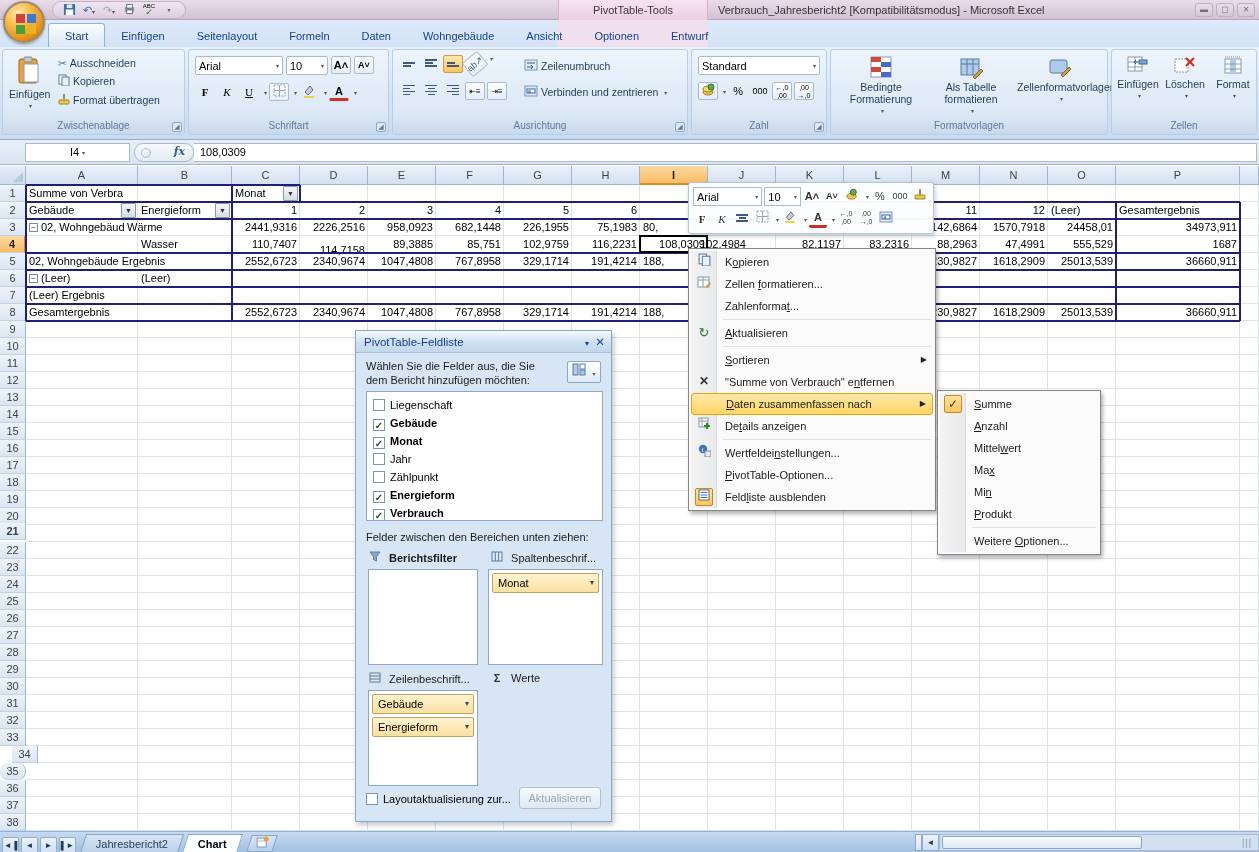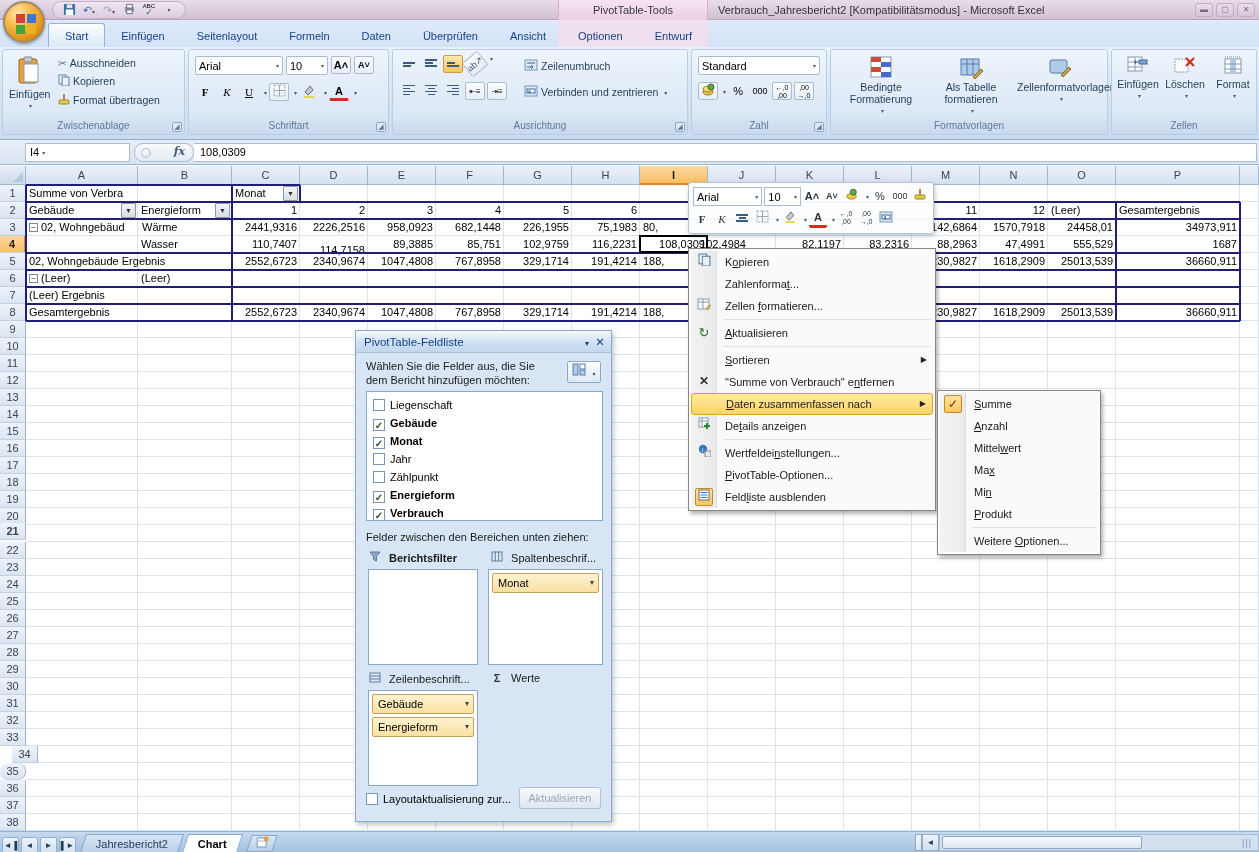--- a/index.html
+++ b/index.html
@@ -61,21 +61,21 @@
   .hline { height:3px; }
 
   
   .bars { display:inline-block; width:12px; }
   .bars i { display:block; height:1.5px; background:#3e5a7e; margin:1.5px 0; }
 
   
   #formulabar { position:absolute; left:0; top:140px; width:1259px; height:25px;
     background:linear-gradient(#e8eef7,#d9e4f1); border-bottom:1px solid #9eb6ce; display:flex; align-items:center; }
   #namebox { width:105px; height:19px; background:#fff; border:1px solid #aabbd0; margin-left:25px; display:flex;
-    align-items:center; justify-content:flex-start; padding:0 4px; }
+    align-items:center; justify-content:center; padding:0 4px; }
   #fx-divider { width:60px; height:19px; background:linear-gradient(#f8fafc,#e2eaf3); border:1px solid #aabbd0; border-radius:9px;
     margin-left:4px; position:relative; }
   #fx-divider .dot { position:absolute; left:6px; top:4px; width:10px; height:10px; border-radius:50%;
     background:radial-gradient(circle at 35% 30%, #fff, #cfd9e6); border:1px solid #b0c0d2; }
   #fx { font-family:"DejaVu Serif", serif; font-style:italic; font-weight:bold; color:#3e5a7e; position:absolute; right:8px; top:1px; }
   #fb-value { flex:1; height:19px; background:#fff; border:1px solid #aabbd0; border-left:none; margin-right:2px;
     line-height:17px; padding-left:6px; }
 
   
   #grid { position:absolute; left:0; top:166px; width:1259px; height:665px; background:#fff; overflow:hidden; }
@@ -208,21 +208,21 @@
           <rect x="4" y="1" width="6" height="4" fill="#fff" stroke="#667"></rect>
           <rect x="4" y="7" width="6" height="4" fill="#fff" stroke="#667"></rect>
         </svg>
     </span>
     <span class="qbtn" style="font-size:6px;line-height:6px;">ABC<br><span style="color:#1f7a2e;font-size:9px;">✓</span></span>
     <span class="qbtn qdrop">▾</span>
   </div>
 
   <div id="tabstrip">
     <div id="ctx-tab-tint"></div>
-    <div id="tabstrip-inner"><span class="rtab active">Start</span><span class="rtab">Einfügen</span><span class="rtab">Seitenlayout</span><span class="rtab">Formeln</span><span class="rtab">Daten</span><span class="rtab">Überprüfen</span><span class="rtab">Ansicht</span><span class="rtab">Optionen</span><span class="rtab">Entwurf</span></div>
+    <div id="tabstrip-inner"><span class="rtab active">Start</span><span class="rtab">Einfügen</span><span class="rtab">Seitenlayout</span><span class="rtab">Formeln</span><span class="rtab">Daten</span><span class="rtab">Wohngebäude</span><span class="rtab">Ansicht</span><span class="rtab">Optionen</span><span class="rtab">Entwurf</span></div>
   </div>
 
   <div id="ribbon">
 
     <div class="rgroup" style="left:2px;width:183px;">
       <div class="bigbtn" style="left:6px;top:6px;width:40px;">
         <svg width="26" height="30" viewBox="0 0 26 30">
             <rect x="3" y="3" width="18" height="24" rx="2" fill="#e8a33d" stroke="#9a6a20"></rect>
             <rect x="8" y="1" width="8" height="5" rx="1" fill="#c8c8c8" stroke="#888"></rect>
             <rect x="8" y="8" width="14" height="18" fill="#fff" stroke="#8899aa"></rect>
@@ -512,21 +512,21 @@
       <div class="cell num" style="left: 300px; width: 68px; top: 36px;">2</div>
       <div class="cell num" style="left: 368px; width: 68px; top: 36px;">3</div>
       <div class="cell num" style="left: 436px; width: 68px; top: 36px;">4</div>
       <div class="cell num" style="left: 504px; width: 68px; top: 36px;">5</div>
       <div class="cell num" style="left: 572px; width: 68px; top: 36px;">6</div>
       <div class="cell num" style="left: 912px; width: 68px; top: 36px;">11</div>
       <div class="cell num" style="left: 980px; width: 68px; top: 36px;">12</div>
       <div class="cell" style="left: 1048px; width: 68px; top: 36px;">(Leer)</div>
       <div class="cell" style="left: 1116px; width: 124px; top: 36px;">Gesamtergebnis</div>
       <div class="cell" style="left: 26px; width: 112px; top: 53px;"><span class="collapse">−</span>02, Wohngebäud</div>
-      <div class="cell" style="left: 139px; width: 94px; top: 53px;">Wärme</div>
+      <div class="cell" style="left: 124px; width: 94px; top: 53px;">Wärme</div>
       <div class="cell num" style="left: 232px; width: 68px; top: 53px;">2441,9316</div>
       <div class="cell num" style="left: 300px; width: 68px; top: 53px;">2226,2516</div>
       <div class="cell num" style="left: 368px; width: 68px; top: 53px;">958,0923</div>
       <div class="cell num" style="left: 436px; width: 68px; top: 53px;">682,1448</div>
       <div class="cell num" style="left: 504px; width: 68px; top: 53px;">226,1955</div>
       <div class="cell num" style="left: 572px; width: 68px; top: 53px;">75,1983</div>
       <div class="cell" style="left: 640px; width: 68px; top: 53px;">80,</div>
       <div class="cell num" style="left: 912px; width: 68px; top: 53px;">1142,6864</div>
       <div class="cell num" style="left: 980px; width: 68px; top: 53px;">1570,7918</div>
       <div class="cell num" style="left: 1048px; width: 68px; top: 53px;">24458,01</div>
@@ -641,27 +641,27 @@
           </svg></span>
     </div>
   </div>
 
   <div id="ctxmenu" class="menu">
       <div class="gutter"></div>
       <div class="mitem"><span class="micon"><svg width="13" height="13" viewBox="0 0 12 12">
             <rect x="1" y="1" width="7" height="9" fill="#fff" stroke="#5b7da3"></rect>
             <rect x="4" y="3" width="7" height="9" fill="#e8f0f8" stroke="#5b7da3"></rect>
           </svg></span>K<u>o</u>pieren</div>
-      <div class="mitem">Zahlenforma<u>t</u>...</div>
       <div class="mitem"><span class="micon"><svg width="14" height="13" viewBox="0 0 14 13">
             <rect x="1" y="2" width="11" height="10" fill="#fff" stroke="#8899aa"></rect>
             <line x1="1" y1="5" x2="12" y2="5" stroke="#8899aa"></line>
             <line x1="6" y1="2" x2="6" y2="12" stroke="#8899aa"></line>
             <path d="M8 12 L13 7 L14 9 L10 13 Z" fill="#c8a050"></path>
           </svg></span>Zellen <u>f</u>ormatieren...</div>
+      <div class="mitem">Zahlenforma<u>t</u>...</div>
       <div class="msep"></div>
       <div class="mitem"><span class="micon"><span style="color:#2a7a2a;font-size:13px;">↻</span></span><u>A</u>ktualisieren</div>
       <div class="msep"></div>
       <div class="mitem"><u>S</u>ortieren<span class="arrow">▶</span></div>
       <div class="mitem"><span class="micon"><span style="color:#333;font-weight:bold;">✕</span></span>"Summe von Verbrauch" e<u>n</u>tfernen</div>
       <div class="mitem hl"><u>D</u>aten zusammenfassen nach<span class="arrow">▶</span></div>
       <div class="mitem"><span class="micon"><svg width="13" height="13" viewBox="0 0 13 13">
             <rect x="1" y="1" width="9" height="9" fill="#fff" stroke="#8899aa"></rect>
             <line x1="1" y1="4" x2="10" y2="4" stroke="#8899aa"></line>
             <line x1="4" y1="1" x2="4" y2="10" stroke="#8899aa"></line>

